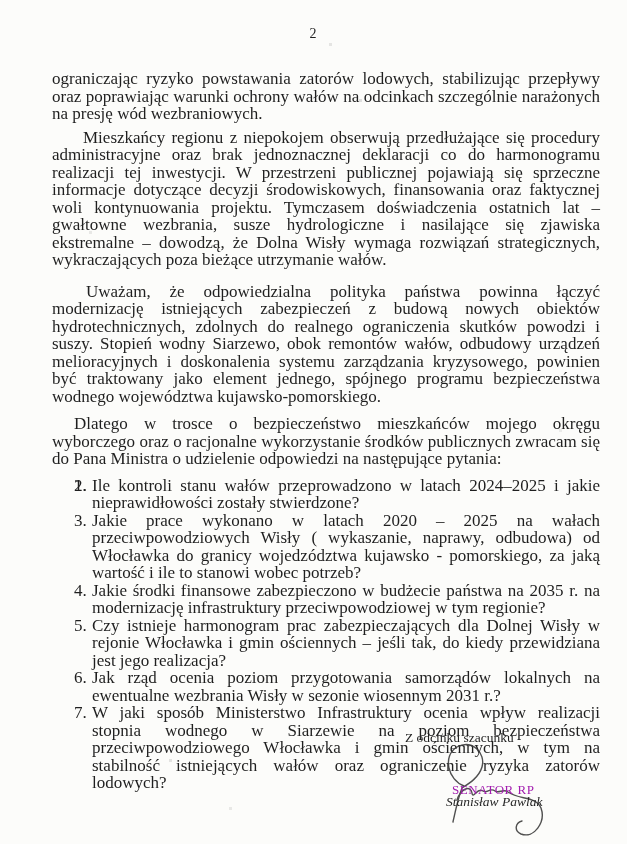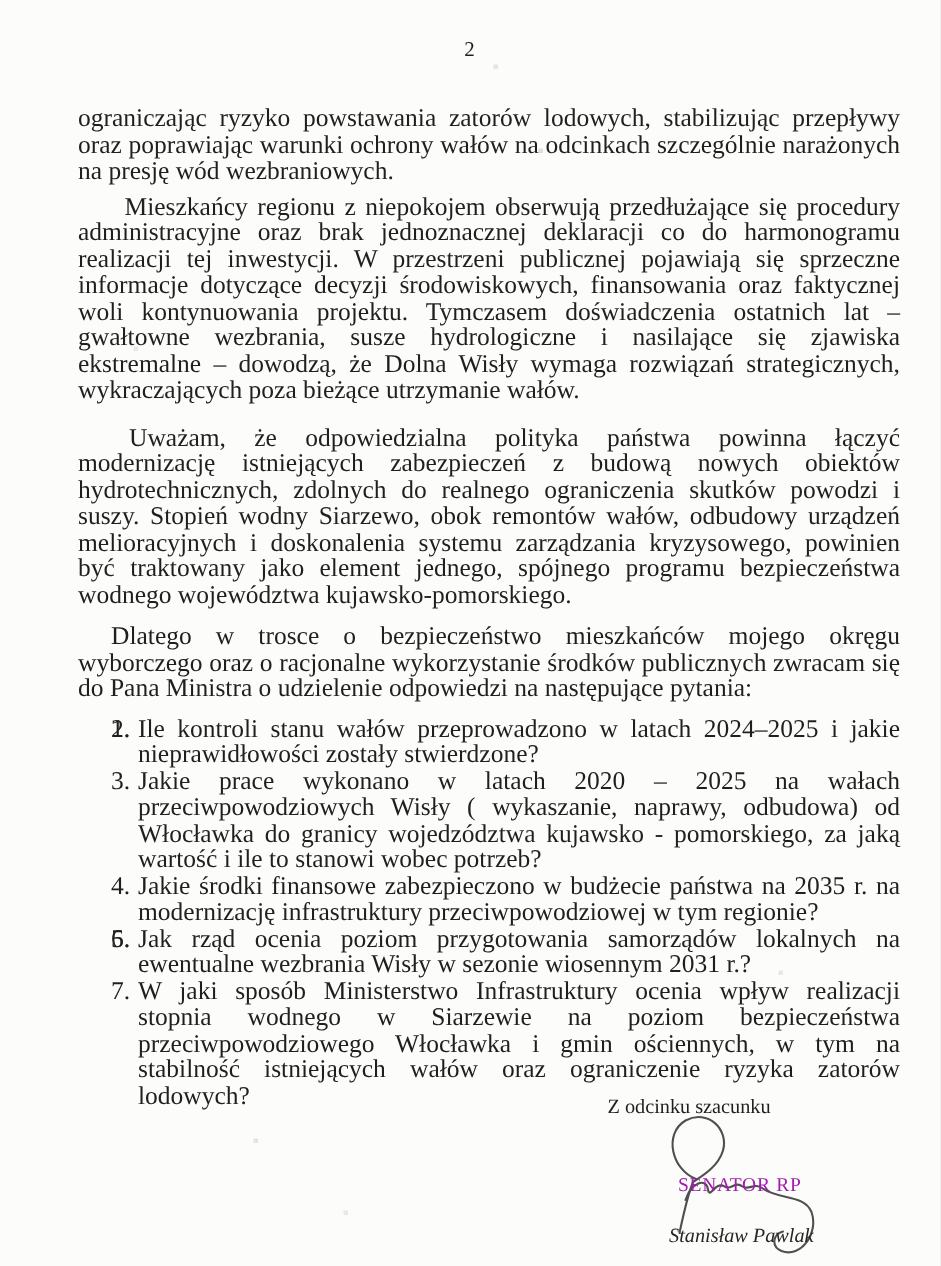--- a/index.html
+++ b/index.html
@@ -88,21 +88,21 @@
     position: absolute;
     left: 28px;
     top: 40px;
     font-size: 13px;
     letter-spacing: 0.5px;
     color: #a21caf;
   }
   .signer-name {
     position: absolute;
     left: 22px;
-    top: 74px;
+    top: 52px;
     font-size: 13.5px;
     font-style: italic;
     color: #262626;
   }
   
   .scan-noise {
     position: absolute;
     left: 0; top: 0;
     width: 1px; height: 1px;
     background: transparent;
@@ -143,20 +143,21 @@
       <li>
         <span class="q-no">3.</span>
         <span>Jakie prace wykonano w latach 2020 – 2025 na wałach przeciwpowodziowych Wisły ( wykaszanie, naprawy, odbudowa) od Włocławka do granicy wojedzództwa kujawsko - pomorskiego, za jaką wartość i ile to stanowi wobec potrzeb?</span>
       </li>
       <li>
         <span class="q-no">4.</span>
         <span>Jakie środki finansowe zabezpieczono w budżecie państwa na 2035 r. na modernizację infrastruktury przeciwpowodziowej w tym regionie?</span>
       </li>
       <li>
         <span class="q-no">5.</span>
+        <span>Czy istnieje harmonogram prac zabezpieczających dla Dolnej Wisły w rejonie Włocławka i gmin ościennych – jeśli tak, do kiedy przewidziana jest jego realizacja?</span>
       </li>
       <li>
         <span class="q-no">6.</span>
         <span>Jak rząd ocenia poziom przygotowania samorządów lokalnych na ewentualne wezbrania Wisły w sezonie wiosennym 2031 r.?</span>
       </li>
       <li>
         <span class="q-no">7.</span>
         <span>W jaki sposób Ministerstwo Infrastruktury ocenia wpływ realizacji stopnia wodnego w Siarzewie na poziom bezpieczeństwa przeciwpowodziowego Włocławka i gmin ościennych, w tym na stabilność istniejących wałów oraz ograniczenie ryzyka zatorów lodowych?</span>
       </li>
     </ol>

